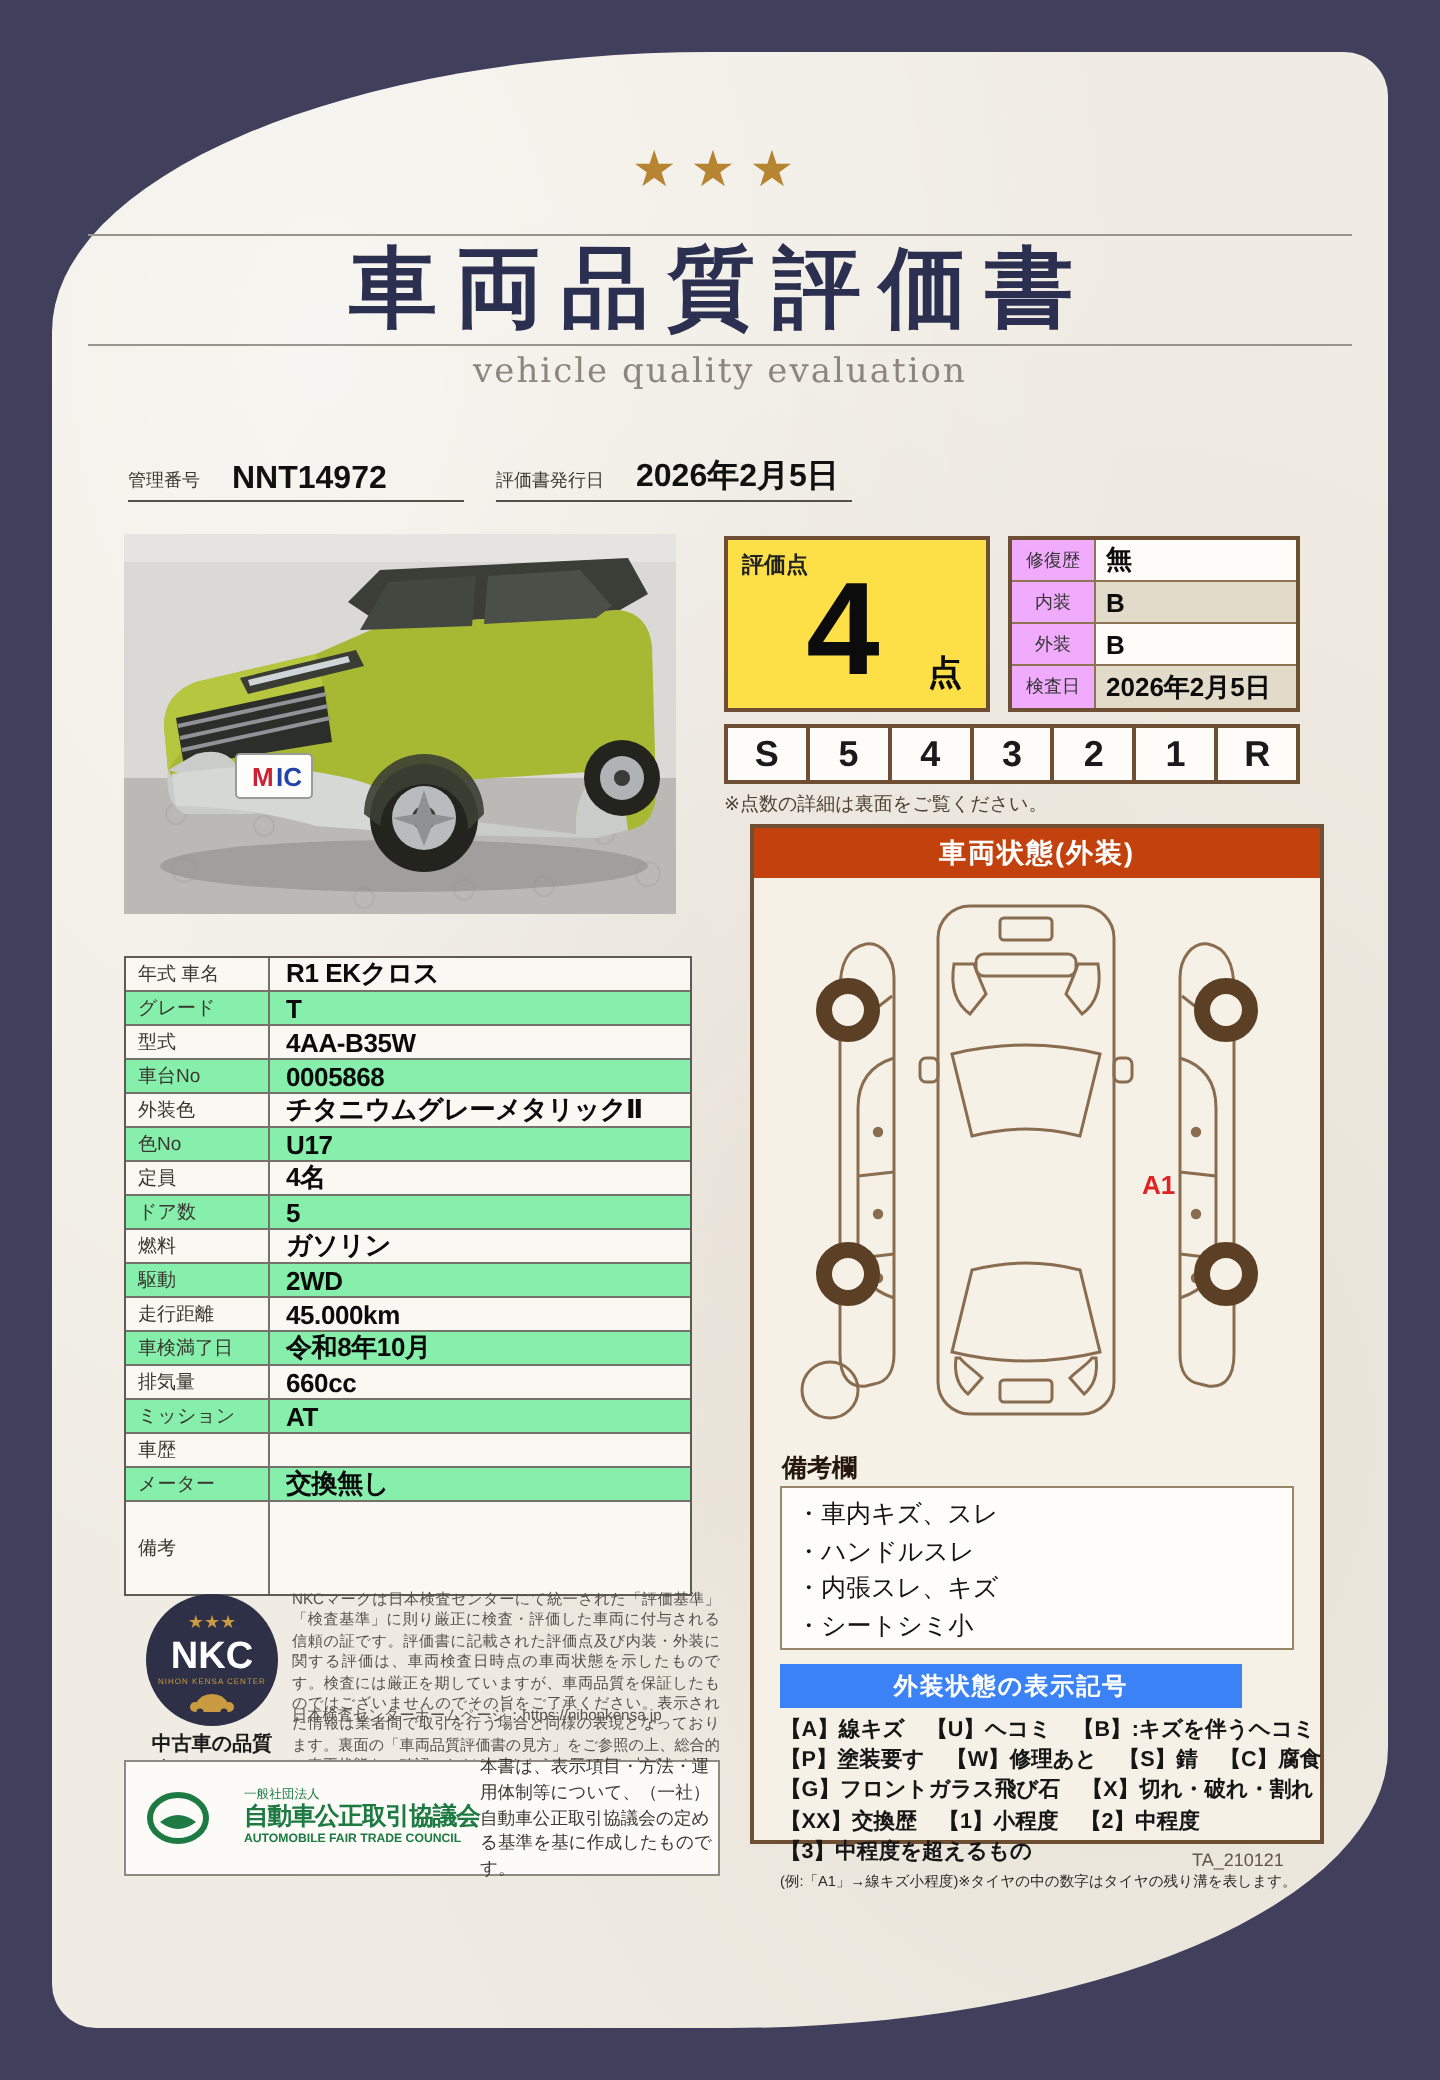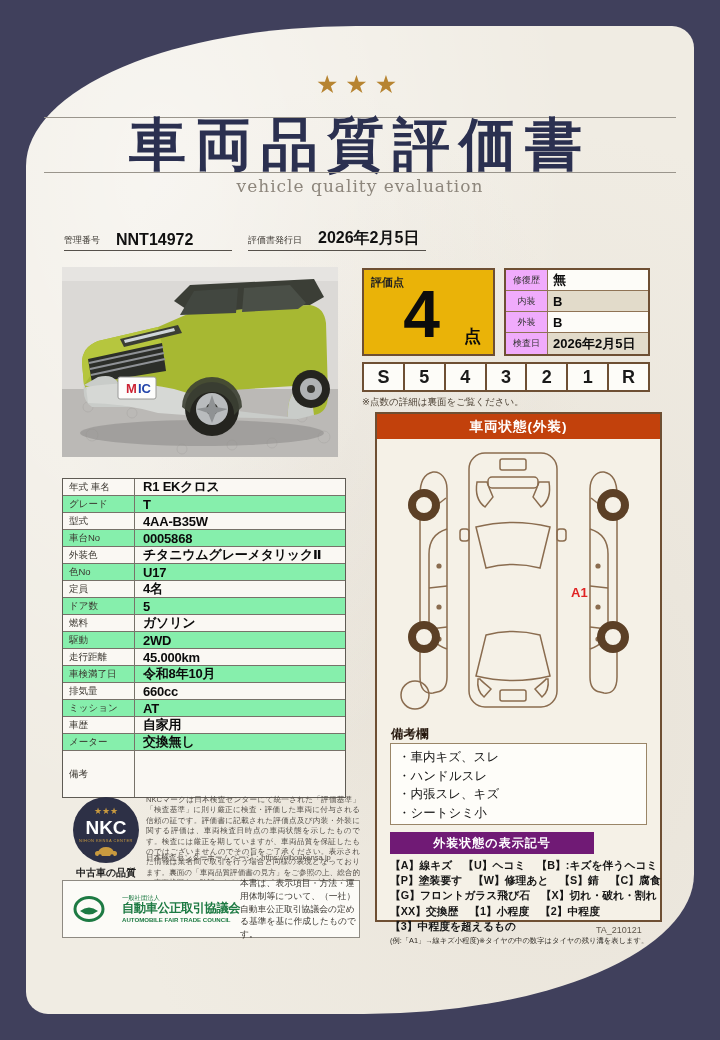--- a/index.html
+++ b/index.html
@@ -9,34 +9,34 @@
     background-image:radial-gradient(ellipse at 20% 15%,rgba(255,255,255,.5),rgba(255,255,255,0) 55%),
                      radial-gradient(ellipse at 80% 70%,rgba(210,200,185,.25),rgba(210,200,185,0) 60%),
                      radial-gradient(ellipse at 45% 45%,rgba(200,190,175,.18),rgba(200,190,175,0) 50%);
     border-radius:330px 22px 330px 22px / 140px 22px 140px 22px;}
   .abs{position:absolute;}
 
   
   .stars{left:0;right:0;top:70px;text-align:center;font-size:25px;letter-spacing:7px;color:#b78431;}
   .rule{left:44px;right:44px;height:0;border-top:1px solid #9a958c;}
   .doc-title{left:0;right:0;top:119px;text-align:center;font-family:"Liberation Serif","DejaVu Serif",serif;
-    font-weight:bold;font-size:57px;color:#2b3050;letter-spacing:9px;line-height:52px;}
+    font-weight:bold;font-size:44px;color:#2b3050;letter-spacing:9px;line-height:52px;}
   .doc-sub{left:0;right:0;top:176px;text-align:center;font-family:"DejaVu Serif","Liberation Serif",serif;
     font-size:17px;color:#8d867c;letter-spacing:1px;}
 
   
   .meta{top:224px;height:26px;border-bottom:1px solid #55504a;display:flex;align-items:flex-end;}
   .meta .lab{font-size:9px;color:#3c3832;padding-bottom:3px;white-space:nowrap;}
   .meta .val{font-size:16px;font-weight:bold;color:#111;margin-left:16px;padding-bottom:1px;white-space:nowrap;}
 
   
   .photo{left:62px;top:267px;width:276px;height:190px;background:#d8d6d3;}
 
   
-  .score-box{left:362px;top:268px;width:133px;height:88px;background:#eab308;border:2px solid #6e4f33;box-sizing:border-box;}
+  .score-box{left:362px;top:268px;width:133px;height:88px;background:#fde047;border:2px solid #6e4f33;box-sizing:border-box;}
   .score-label{position:absolute;top:5px;left:7px;font-size:11px;font-weight:bold;color:#222;}
   .score-value{position:absolute;top:2px;left:0;right:14px;text-align:center;font-size:66px;font-weight:bold;color:#0c0c0c;line-height:84px;}
   .score-unit{position:absolute;right:12px;bottom:6px;font-size:17px;font-weight:bold;color:#0c0c0c;}
 
   
   .cond-table{left:504px;top:268px;width:146px;height:88px;border:2px solid #6e4f33;box-sizing:border-box;background:#fdfcf8;}
   .cond-row{display:flex;height:21px;border-bottom:1px solid #8f7355;box-sizing:border-box;}
   .cond-row:last-child{border-bottom:none;}
   .cond-row .cl{width:42px;background:#f0abfc;font-size:9px;color:#333;display:flex;align-items:center;justify-content:center;border-right:1px solid #8f7355;box-sizing:border-box;}
   .cond-row .cv{flex:1;font-size:13px;font-weight:bold;color:#0c0c0c;display:flex;align-items:center;padding-left:5px;white-space:nowrap;}
@@ -48,21 +48,21 @@
   .scale .cell:last-child{border-right:none;}
   .scale-note{left:362px;top:396px;font-size:9.5px;color:#4c4134;}
 
   
   .panel{left:375px;top:412px;width:287px;height:510px;border:2px solid #6e4f33;box-sizing:border-box;background:#f5f1e7;}
   .panel-header{height:25px;background:#c2410c;color:#fff;font-size:13.5px;font-weight:bold;display:flex;align-items:center;justify-content:center;letter-spacing:1px;}
   .diagram{position:absolute;left:0;top:25px;width:283px;height:283px;}
   .notes-label{position:absolute;left:14px;top:312px;font-size:12.5px;font-weight:bold;color:#26180d;}
   .notes-box{position:absolute;left:13px;top:329px;width:257px;height:82px;background:#fefdf9;border:1px solid #9a8668;box-sizing:border-box;padding:4px 7px;}
   .notes-box .nline{font-size:12.5px;color:#141414;line-height:18.5px;white-space:nowrap;}
-  .legend-bar{position:absolute;left:13px;top:418px;width:204px;height:22px;background:#701a75;color:#fff;font-size:12px;font-weight:bold;display:flex;align-items:center;justify-content:center;letter-spacing:1px;}
+  .legend-bar{position:absolute;left:13px;top:418px;width:231px;height:22px;background:#3b82f6;color:#fff;font-size:12px;font-weight:bold;display:flex;align-items:center;justify-content:center;letter-spacing:1px;}
   .legend-text{position:absolute;left:13px;top:444px;width:260px;}
   .legend-text .lline{font-size:10.8px;font-weight:bold;color:#161616;line-height:15.2px;white-space:nowrap;}
   .legend-note{position:absolute;left:13px;top:522px;font-size:7.3px;color:#2e2a24;white-space:nowrap;}
   .doc-code{left:596px;top:925px;font-size:9px;color:#5f564a;}
 
   
   .spec-table{left:62px;top:478px;width:284px;border:1px solid #5f5b54;box-sizing:border-box;background:#faf8f3;}
   .spec-row{display:flex;height:17px;border-bottom:1px solid #777269;box-sizing:border-box;}
   .spec-row:last-child{border-bottom:none;gap:45px;}
   .spec-row.alt{background:#86efac;}
@@ -320,21 +320,20 @@
     <div class="spec-row">
         <div class="sl">排気量</div>
         <div class="sv">660cc</div>
       </div>
     <div class="spec-row alt">
         <div class="sl">ミッション</div>
         <div class="sv">AT</div>
       </div>
     <div class="spec-row">
         <div class="sl">車歴</div>
-        <div class="sv">自家用</div>
       </div>
     <div class="spec-row alt">
         <div class="sl">メーター</div>
         <div class="sv">交換無し</div>
       </div>
     <div class="spec-row tall">
         <div class="sl">備考</div>
         <div class="sv"></div>
       </div>
   </div>

